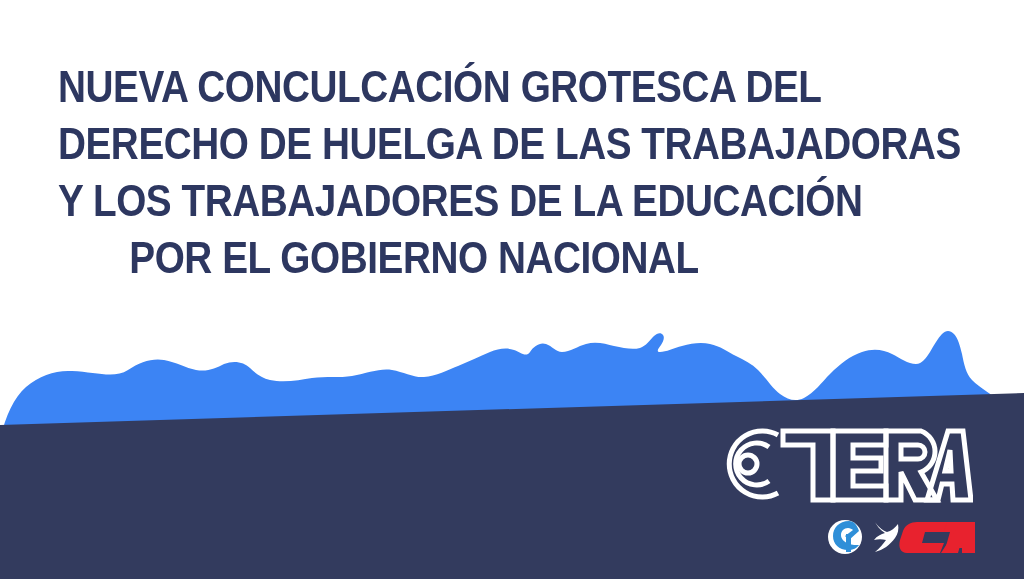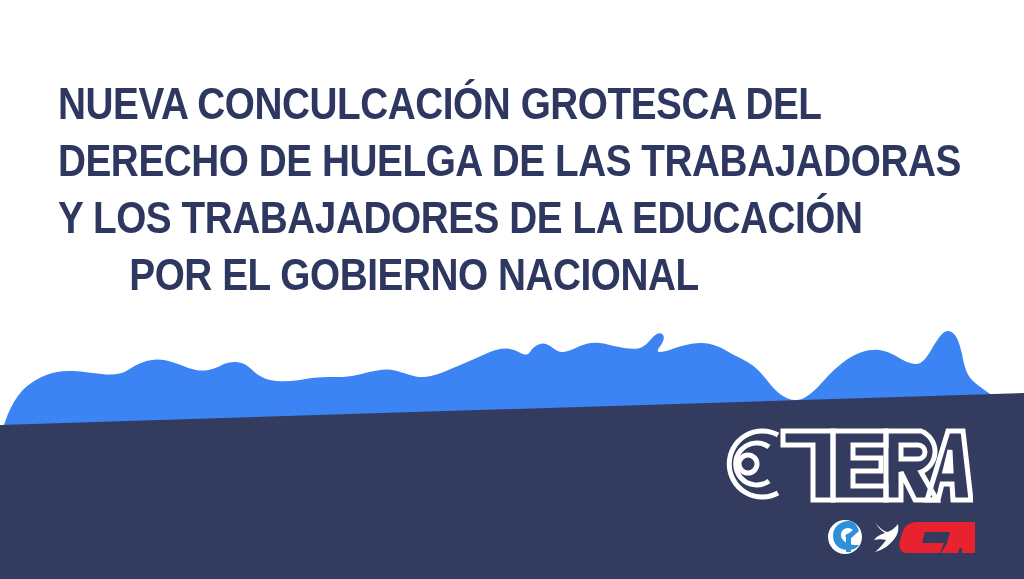--- a/index.html
+++ b/index.html
@@ -13,21 +13,21 @@
     height: 579px;
     background: #ffffff;
     overflow: hidden;
     font-family: "Liberation Sans", sans-serif;
   }
 
   
   #headline {
     position: absolute;
     left: 0;
-    top: 75px;
+    top: 58px;
     width: 828px;
     text-align: center;
     z-index: 5;
   }
   .hl-line {
     display: block;
     color: #2D3760;
     font-family: "Liberation Sans", sans-serif;
     font-weight: bold;
     font-size: 45px;

